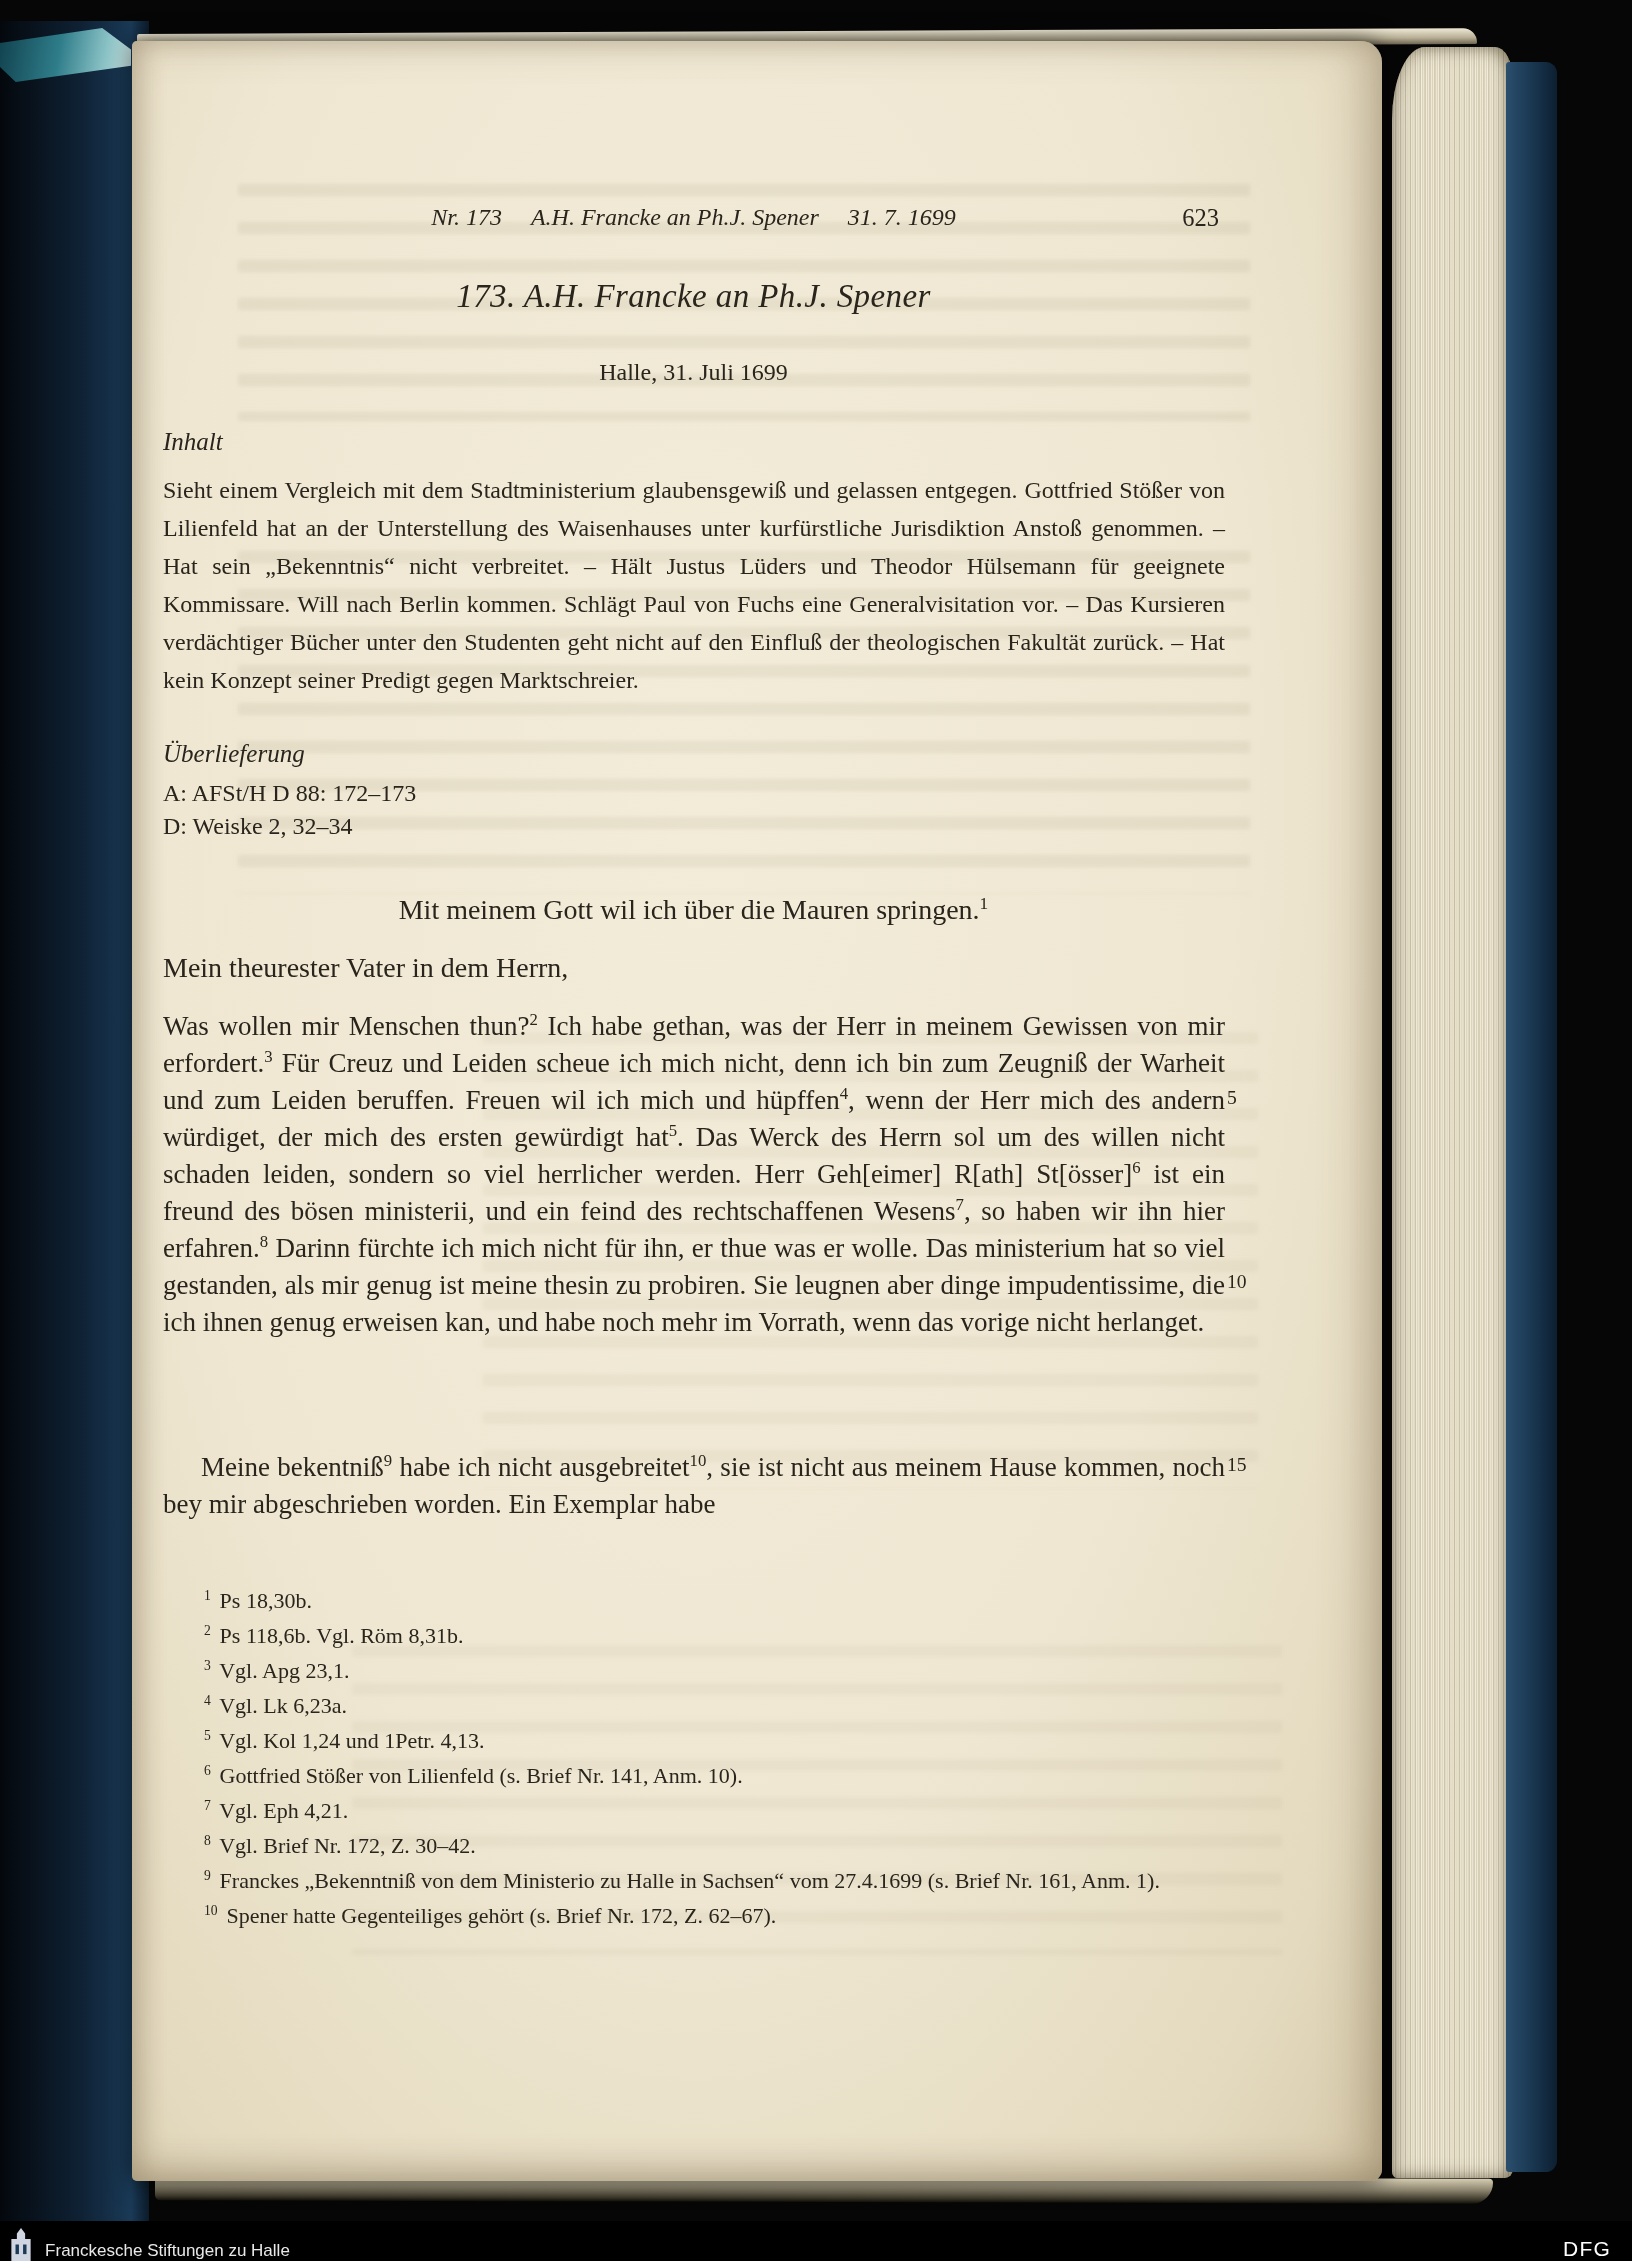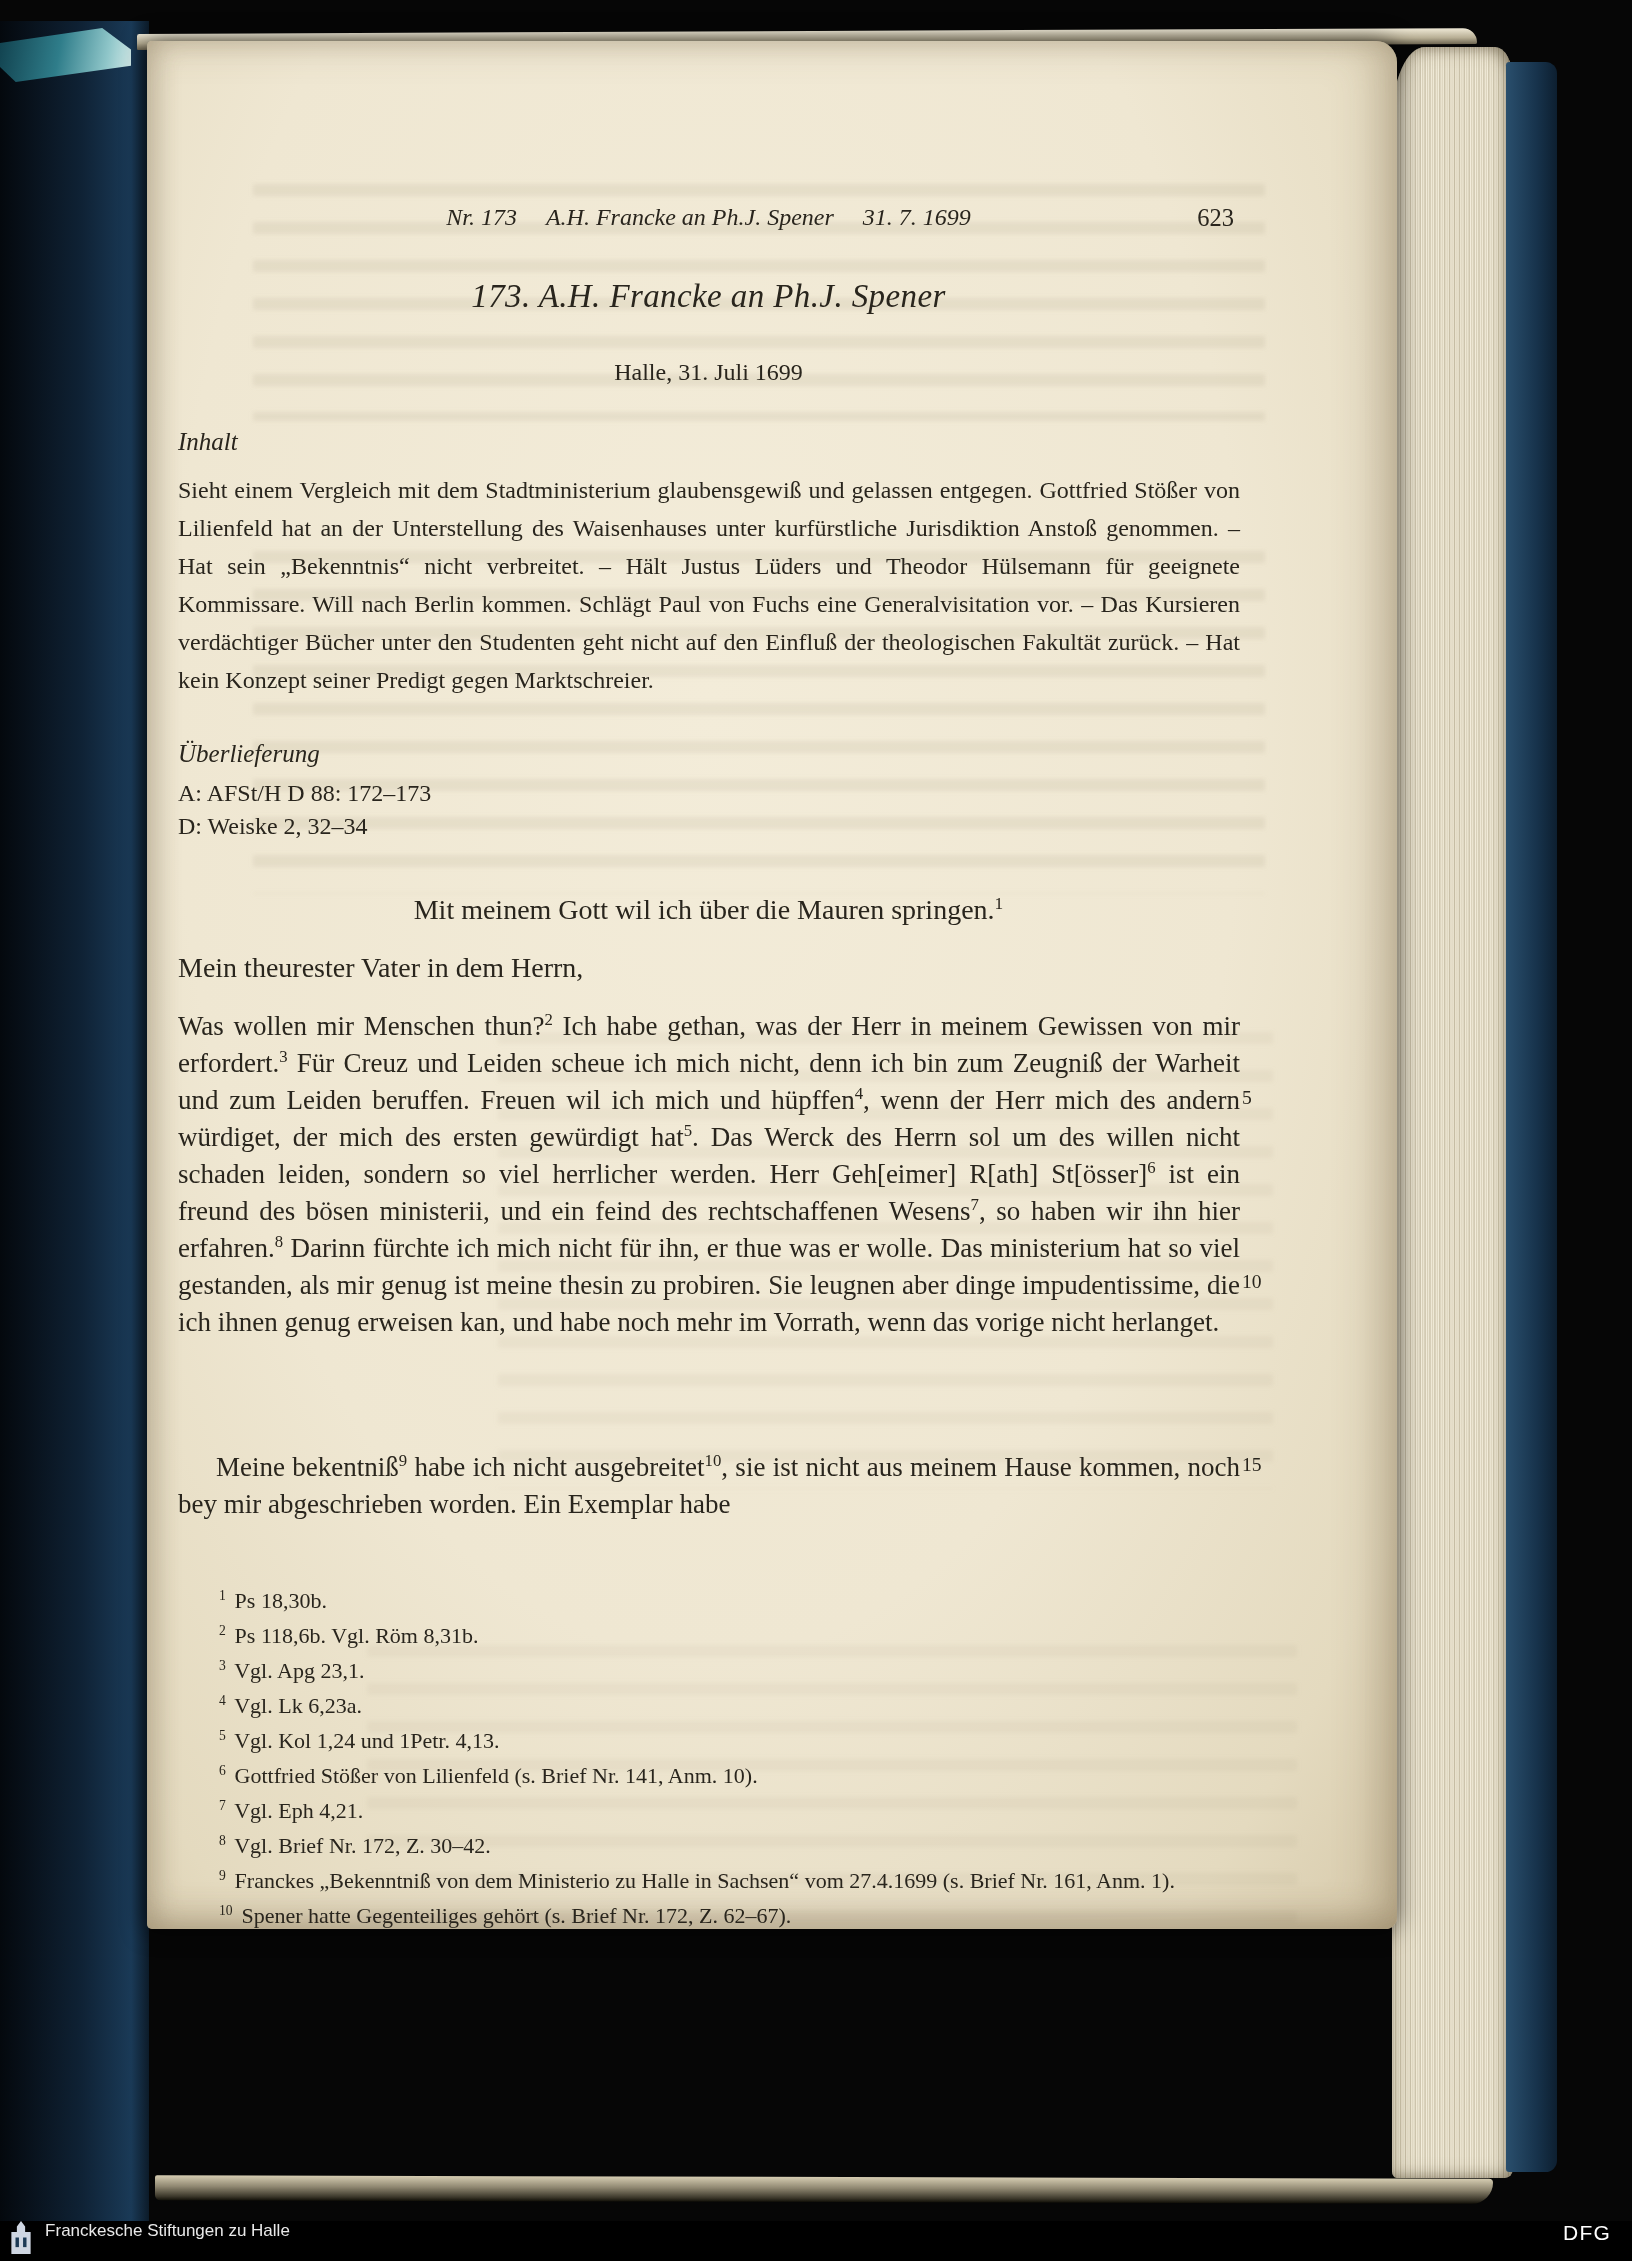--- a/index.html
+++ b/index.html
@@ -23,21 +23,21 @@
     border-radius:33px 18px 8.2px 4.9px / 73px 33px 9.8px 6.5px;
     box-shadow:inset 0 0 19.6px rgba(80,65,40,.35), inset -6.5px 0 13px rgba(60,50,30,.4); }
   .right-cover { position:absolute; left:1506px; top:62px; width:51px; height:2110px;
     background:linear-gradient(90deg,#2a4f6d,#17334c 60%,#0d1f30);
     border-radius:3.3px 11.4px 11.4px 3.3px; }
   .bottom-edge { position:absolute; left:155px; top:2177px; width:1338px; height:24.5px;
     background:linear-gradient(180deg,#d6cdb2,#8e8670 45%,#3a3629 85%,#121008);
     border-radius:3.3px 6.5px 33px 8.2px; transform:rotate(0.15deg); }
 
   
-  .page { position:absolute; left:147px; top:41px; width:1250px; height:1888px;
+  .page { position:absolute; left:132px; top:41px; width:1250px; height:2140px;
     background:radial-gradient(ellipse at 45% 35%, #f3ecd9 0%, #efe7d2 55%, #e4dabf 85%, #d6c9aa 100%);
     border-radius:4.9px 21px 11.4px 4.9px;
     box-shadow:inset -23px 0 41px rgba(110,90,60,.25), inset 11.4px 0 24.5px rgba(90,70,45,.18),
                inset 0 -14.7px 33px rgba(110,90,60,.2), 0 0 24.5px rgba(0,0,0,.6); }
 
   
   .ghost { position:absolute; filter:blur(2px); mix-blend-mode:multiply; pointer-events:none;
     background:repeating-linear-gradient(to bottom, rgba(128,116,88,.18) 0px, rgba(128,116,88,.18) 12.2px,
       rgba(0,0,0,0) 12.2px, rgba(0,0,0,0) 38px); }
   .g1 { top:143px; left:106px; width:1012px; height:237px; opacity:.5; }
@@ -77,21 +77,21 @@
   .ln { position:absolute; left:1095px; font-size:19.6px; }
   .ln5 { top:1046px; } .ln10 { top:1230px; } .ln15 { top:1413px; }
 
   .footnotes { position:absolute; top:1542px; left:31px; width:1062px;
     font-size:22px; line-height:35px; }
   .footnote { margin:0; text-indent:41px; text-align:justify; }
   .footnote sup { margin-right:3.3px; }
 
   
   .bar { position:absolute; left:0; bottom:0; width:1632px; height:40px; background:#000;
-    display:flex; align-items:flex-start; z-index:5; }
+    display:flex; align-items:flex-end; z-index:5; }
   .logo { width:28px; height:33px; margin-left:7.3px; flex:0 0 auto; }
   .inst { color:#e9e9e9; font-family:"Liberation Sans", sans-serif; font-size:17px; margin-left:9.8px; }
   .dfg { margin-left:auto; margin-right:21px; color:#fff; font-family:"Liberation Sans", sans-serif;
     font-weight:normal; font-size:21px; letter-spacing:1.2px; }
 </style>
 </head>
 <body>
 
 <div class="stage">
 

